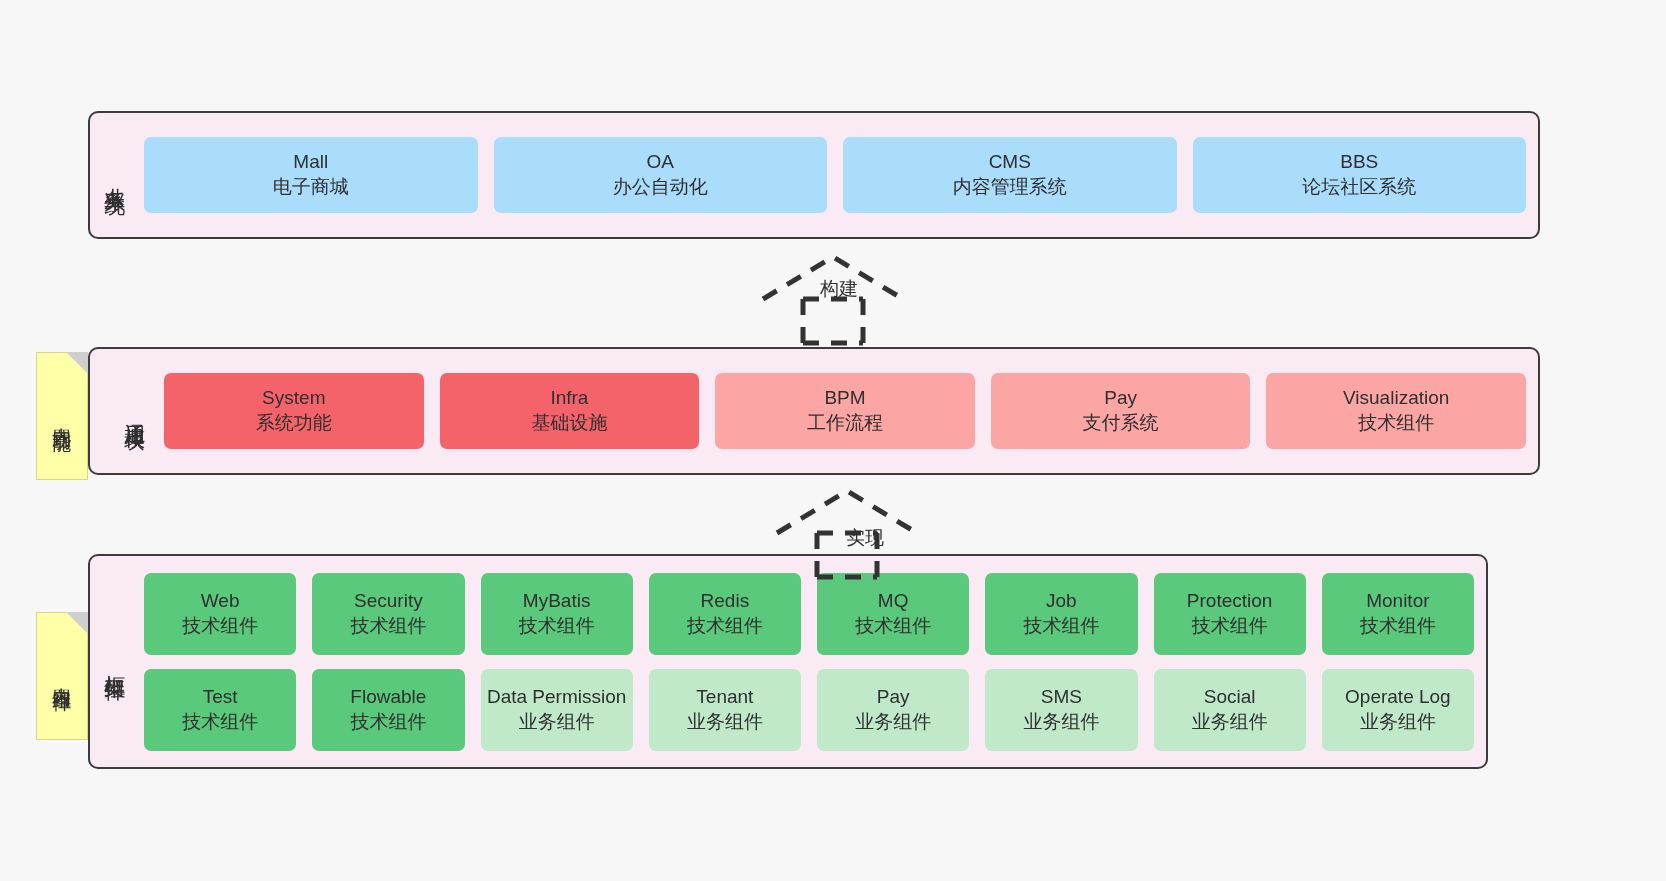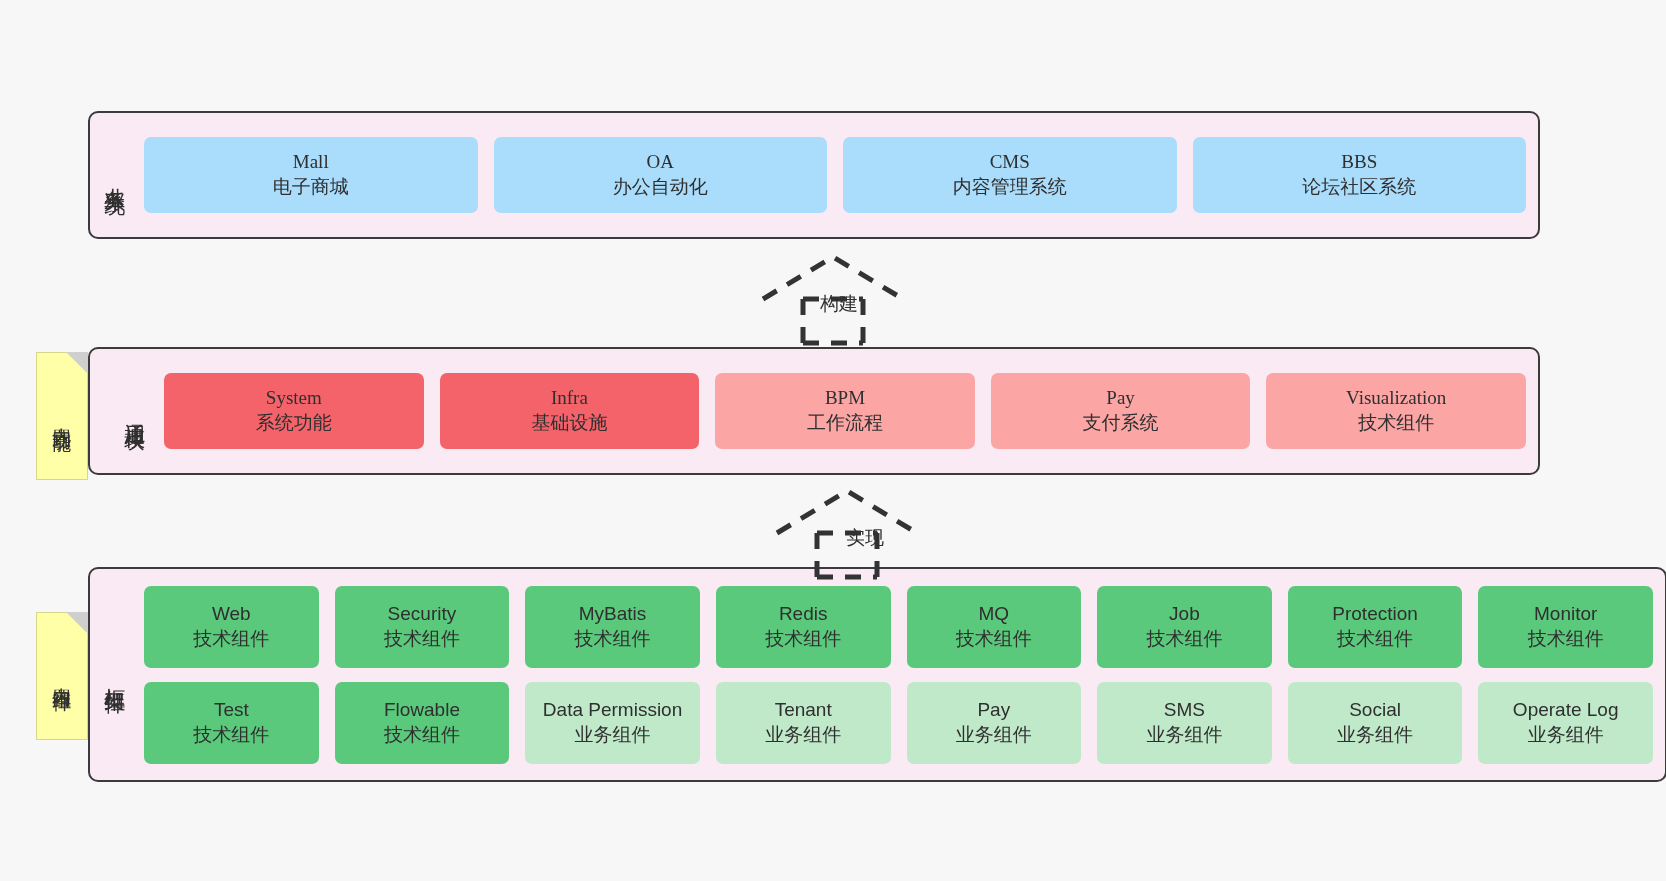--- a/index.html
+++ b/index.html
@@ -79,28 +79,28 @@
   
   .c-blue        { background: #aadcfb; }
   .c-red         { background: #f4636a; }
   .c-pink        { background: #fca5a5; }
   .c-green       { background: #5ac97c; }
   .c-green-light { background: #bfe9c9; }
 
   
   #band-business { left: 88px;  top: 111px; width: 1452px; height: 128px; }
   #band-modules  { left: 88px;  top: 347px; width: 1452px; height: 128px; padding-left: 28px; }
-  #band-framework{ left: 88px;  top: 567px; width: 1579px; height: 215px; justify-content: space-between; }
+  #band-framework{ left: 88px;  top: 554px; width: 1400px; height: 215px; justify-content: space-between; }
 
   #band-business  .cell,
   #band-modules   .cell { height: 76px; }
   #band-framework .cell { height: 82px; }
 
   #band-business .band-body,
-  #band-modules  .band-body { padding-left: 12px; font-family: Liberation Serif, serif; }
+  #band-modules  .band-body { padding-left: 12px; }
   #band-framework .band-body { gap: 14px; padding-left: 12px; }
 
   
   .note {
     position: absolute;
     box-sizing: border-box;
     width: 52px;
     background: #ffffa8;
     border: 1px solid #d6d68c;
     display: flex;
@@ -138,21 +138,21 @@
   .uml-arrow svg { display: block; overflow: visible; }
   .uml-label {
     position: absolute;
     font-size: 19px;
     color: #2f2f2f;
     background: transparent;
     white-space: nowrap;
     user-select: none;
   }
   #arrow-build   { left: 758px; top: 253px; }
-  #arrow-build .uml-label   { left: 62px; top: 38px; }
+  #arrow-build .uml-label   { left: 62px; top: 23px; }
   #arrow-realize { left: 772px; top: 487px; }
   #arrow-realize .uml-label { left: 74px; top: 38px; }
 </style>
 </head>
 <body>
 
 <div class="band" id="band-business">
   <div class="band-title">业务系统</div>
   <div class="band-body">
     <div class="row">

